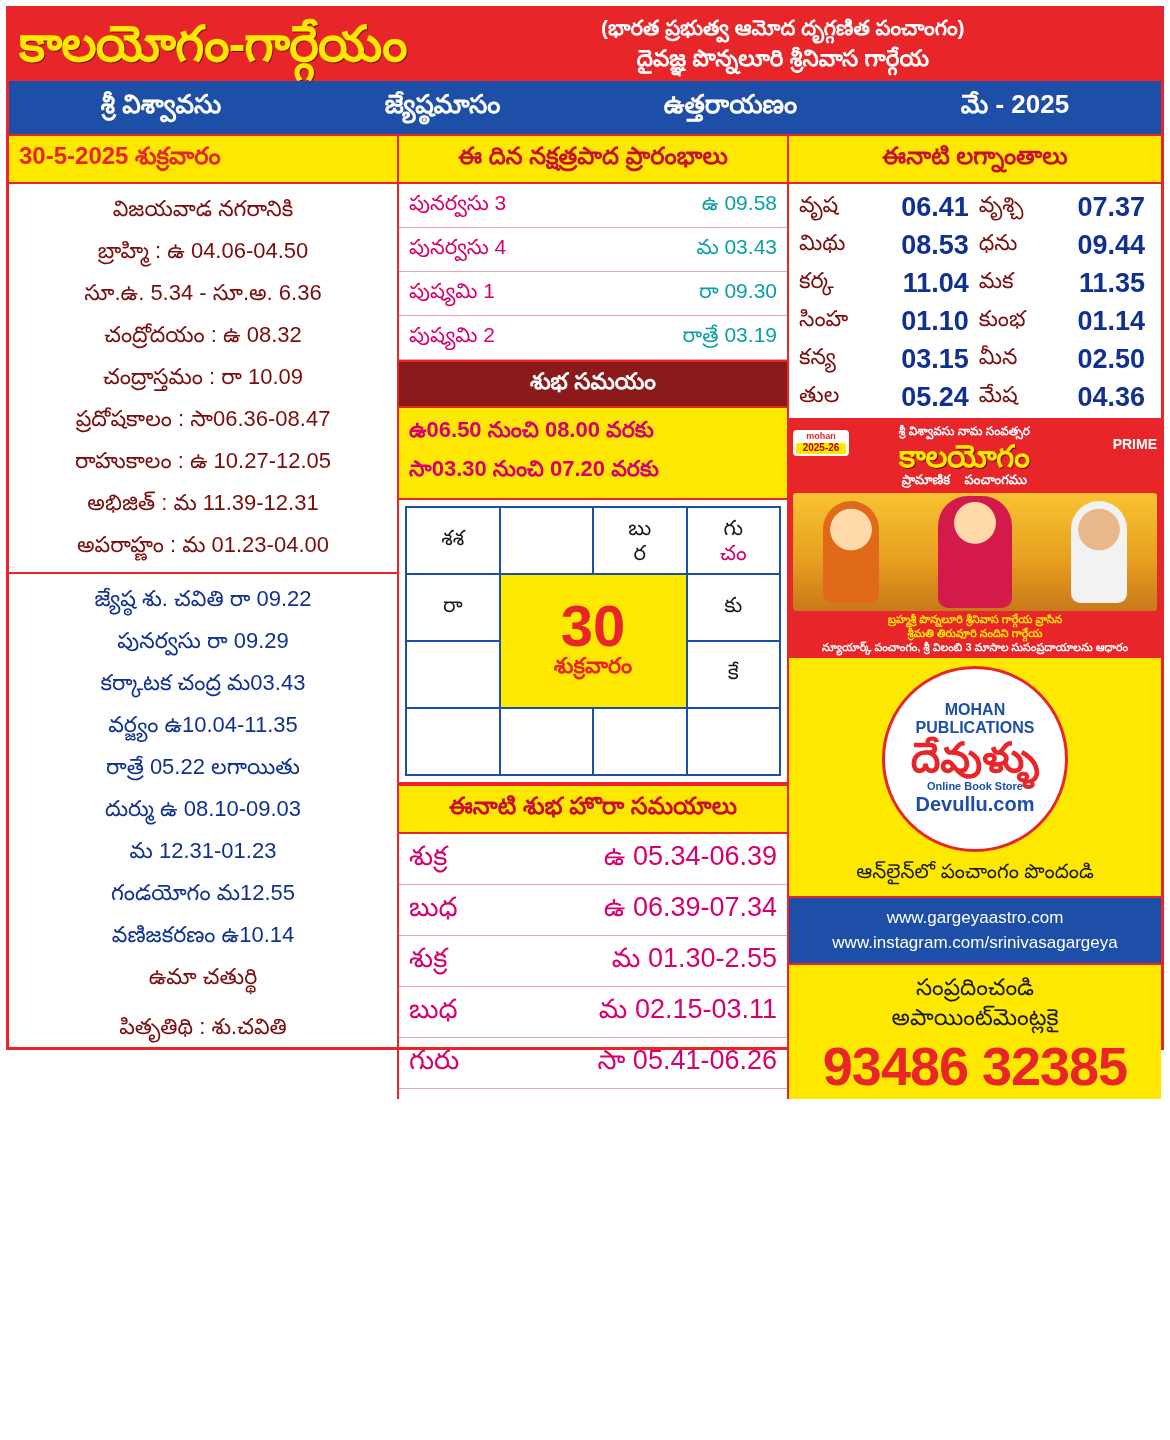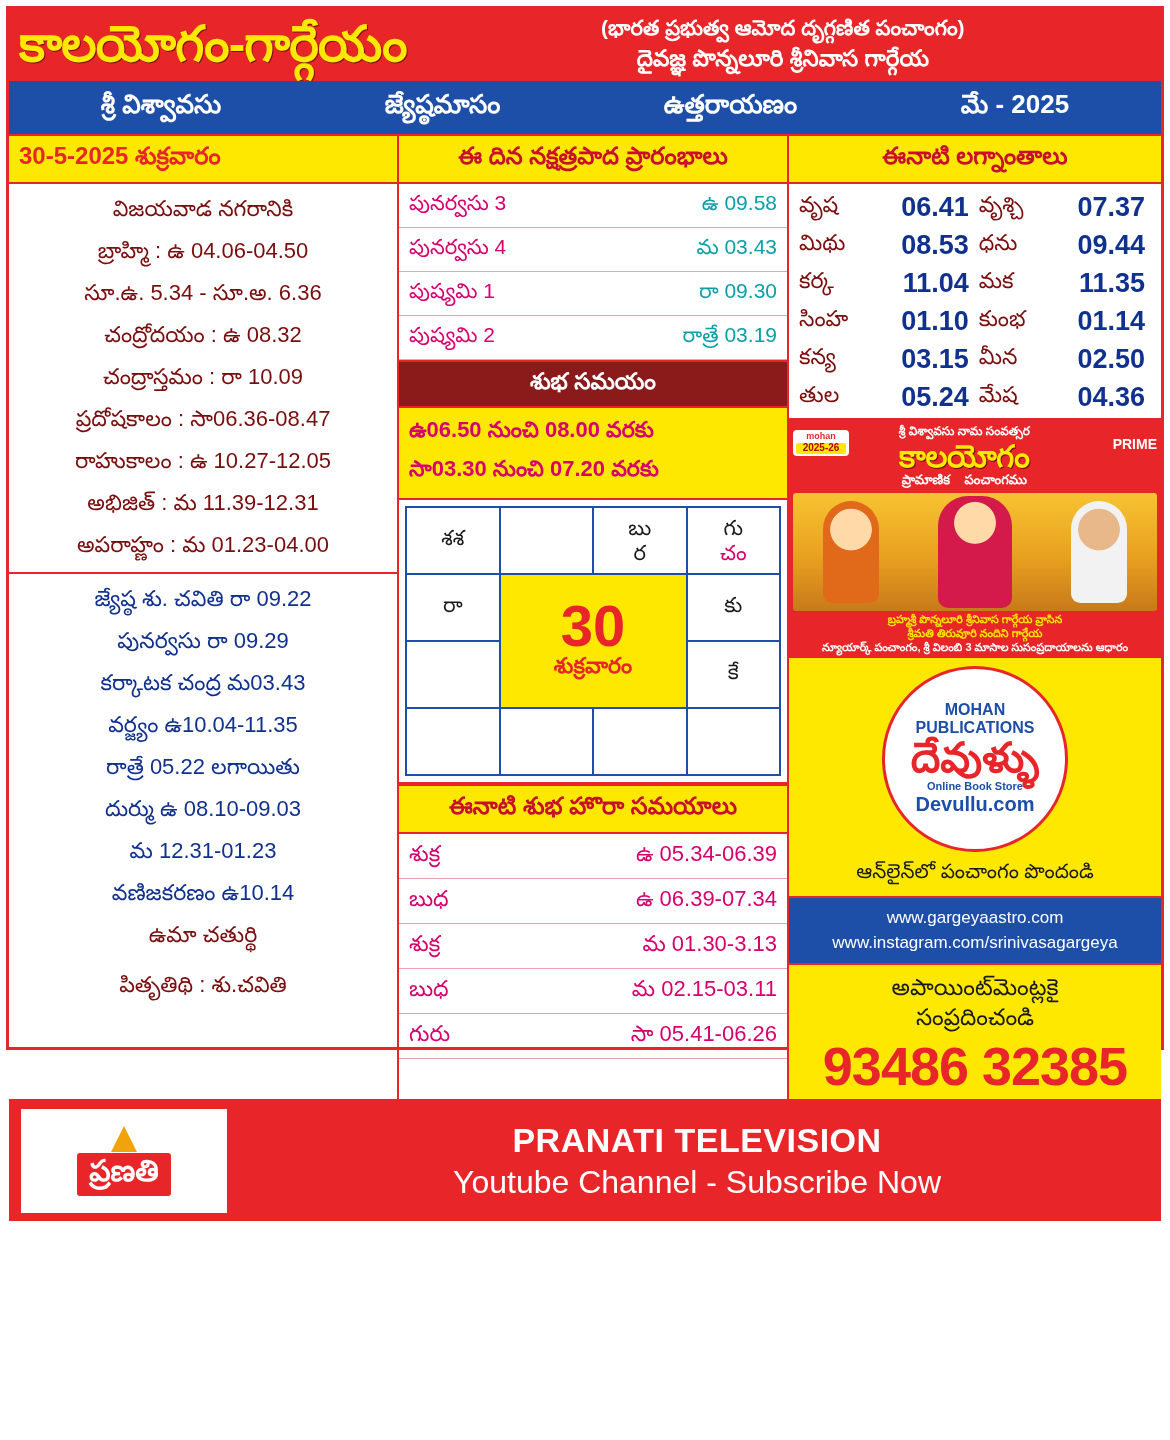--- a/index.html
+++ b/index.html
@@ -166,21 +166,21 @@
     border: 2px solid #1d4fa8;
   }
   .rasi .bignum { font-size: 58px; font-weight: bold; line-height: 0.95; color: #e8262a; }
   .rasi .daylbl { font-size: 22px; font-weight: bold; color: #e8262a; }
   .rasi .pink { color: #d6006e; }
   .rasi .stack { line-height: 1.15; }
 
   
   .htable { width: 100%; border-collapse: collapse; }
   .htable td {
-    font-size: 22px;
+    font-size: 27px;
     padding: 6.5px 10px;
     border-bottom: 1px solid #f0a0b0;
     white-space: nowrap;
   }
   .htable td.nm { color: #d6006e; }
   .htable td.tm { color: #d6006e; text-align: right; }
 
   
   .lagna {
     padding: 4px 8px 2px 8px;
@@ -338,20 +338,21 @@
         </div>
         <div class="divider-red"></div>
         <div class="lblk">
           <div class="lrow blue">జ్యేష్ఠ శు. చవితి రా 09.22</div>
           <div class="lrow blue">పునర్వసు రా 09.29</div>
           <div class="lrow blue">కర్కాటక చంద్ర మ03.43</div>
           <div class="lrow blue">వర్జ్యం ఉ10.04-11.35</div>
           <div class="lrow blue">రాత్రే 05.22 లగాయితు</div>
           <div class="lrow blue">దుర్ము ఉ 08.10-09.03</div>
           <div class="lrow blue">మ 12.31-01.23</div>
+          <div class="lrow blue">గండయోగం మ12.55</div>
           <div class="lrow blue">వణిజకరణం ఉ10.14</div>
           <div class="lrow">ఉమా చతుర్థి</div>
           <div class="lrow" style="padding-top:14px">పితృతిథి : శు.చవితి</div>
         </div>
       </div>
 
       <div class="col-mid">
         <div class="colhdr dark">ఈ దిన నక్షత్రపాద ప్రారంభాలు</div>
         <table class="ntable">
           <tbody>
@@ -423,21 +424,21 @@
               <tr>
             <td class="nm">శుక్ర</td>
             <td class="tm">ఉ 05.34-06.39</td>
           </tr>
           <tr>
             <td class="nm">బుధ</td>
             <td class="tm">ఉ 06.39-07.34</td>
           </tr>
           <tr>
             <td class="nm">శుక్ర</td>
-            <td class="tm">మ 01.30-3.13</td>
+            <td class="tm">మ 01.30-2.55</td>
           </tr>
           <tr>
             <td class="nm">బుధ</td>
             <td class="tm">మ 02.15-03.11</td>
           </tr>
           <tr>
             <td class="nm">గురు</td>
             <td class="tm">సా 05.41-06.26</td>
           </tr>
         </tbody>
@@ -529,32 +530,22 @@
           </div>
           <div class="dev-line">ఆన్‌లైన్‌లో పంచాంగం పొందండి</div>
         </div>
 
         <div class="ad-links">
           <div>www.gargeyaastro.com</div>
           <div>www.instagram.com/srinivasagargeya</div>
         </div>
 
         <div class="ad-appt">
+          <div class="t">సంప్రదించండి</div>
           <div class="t">అపాయింట్‌మెంట్లకై</div>
-          <div class="t">సంప్రదించండి</div>
           <div class="phone">93486 32385</div>
         </div>
       </div>
     </div>
 
-    <div class="footer">
-      <div class="pranati-logo">
-        <div class="lamp"></div>
-        <div class="nm">ప్రణతి</div>
-      </div>
-      <div class="footer-txt">
-        <div class="f1">PRANATI TELEVISION</div>
-        <div class="f2">Youtube Channel - Subscribe Now</div>
-      </div>
-    </div>
 
   </div>
 </div>
 
 </body></html>

